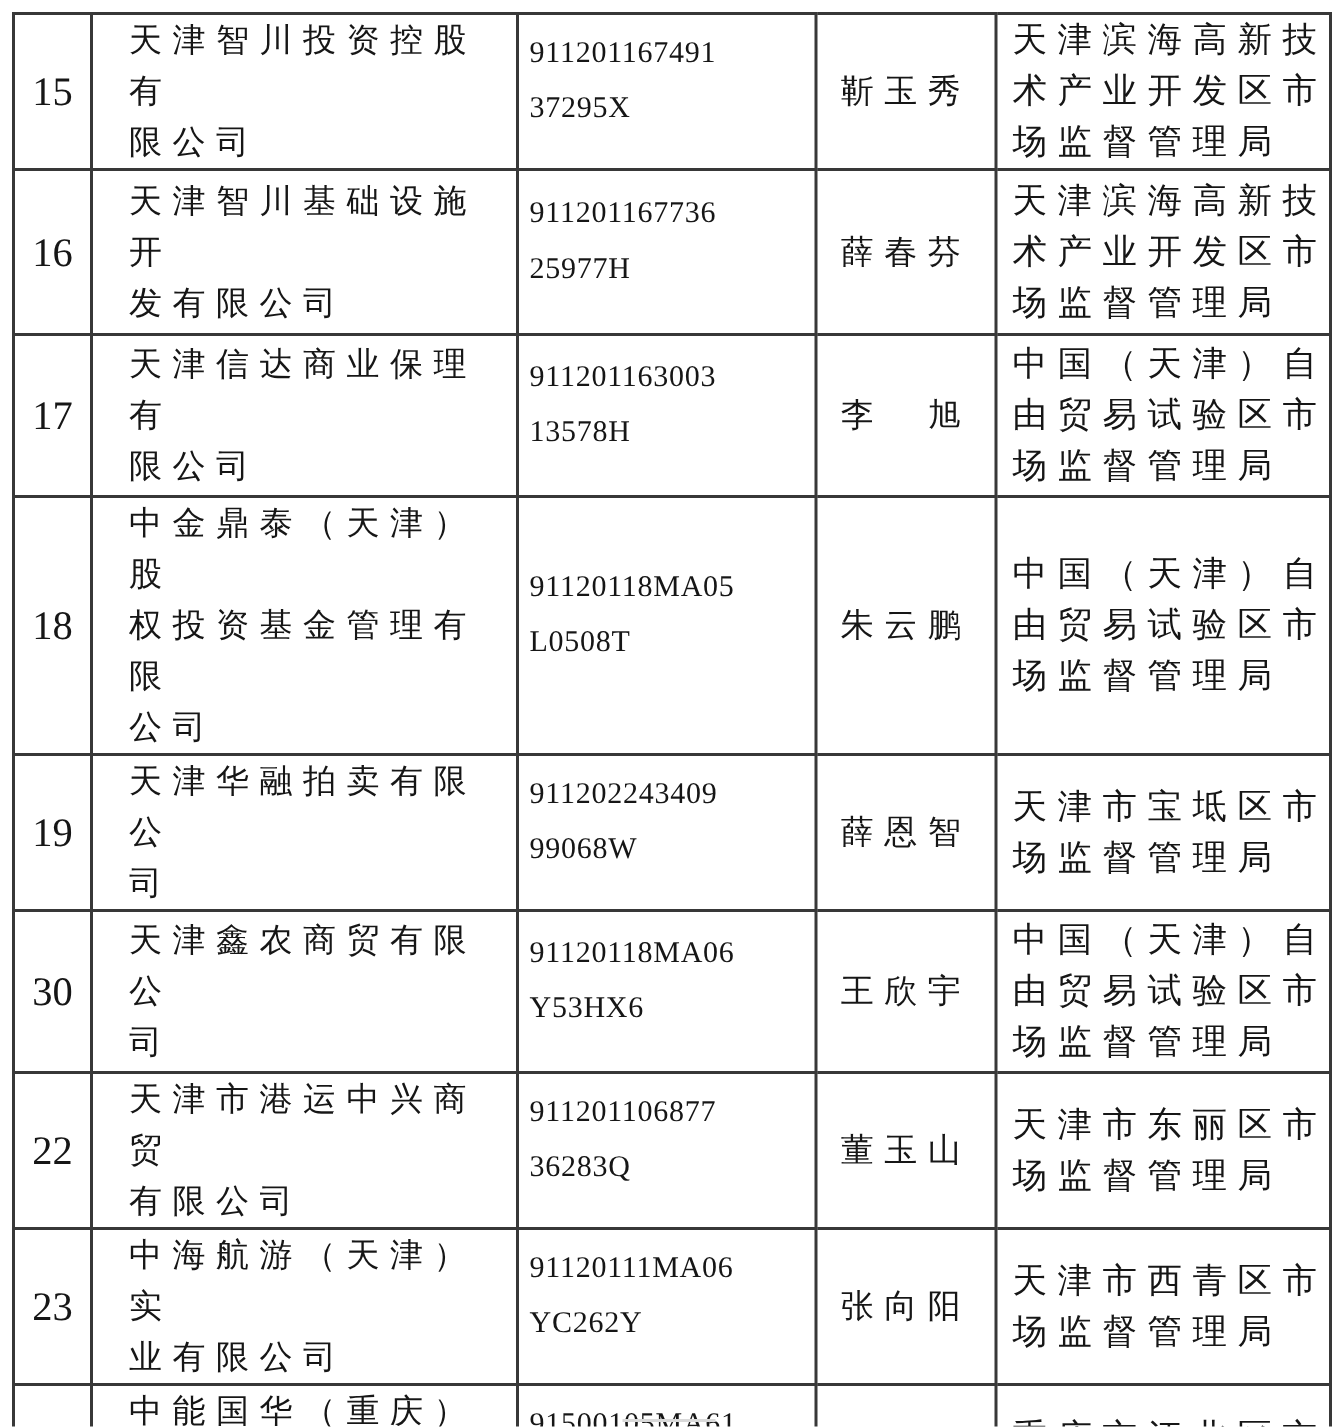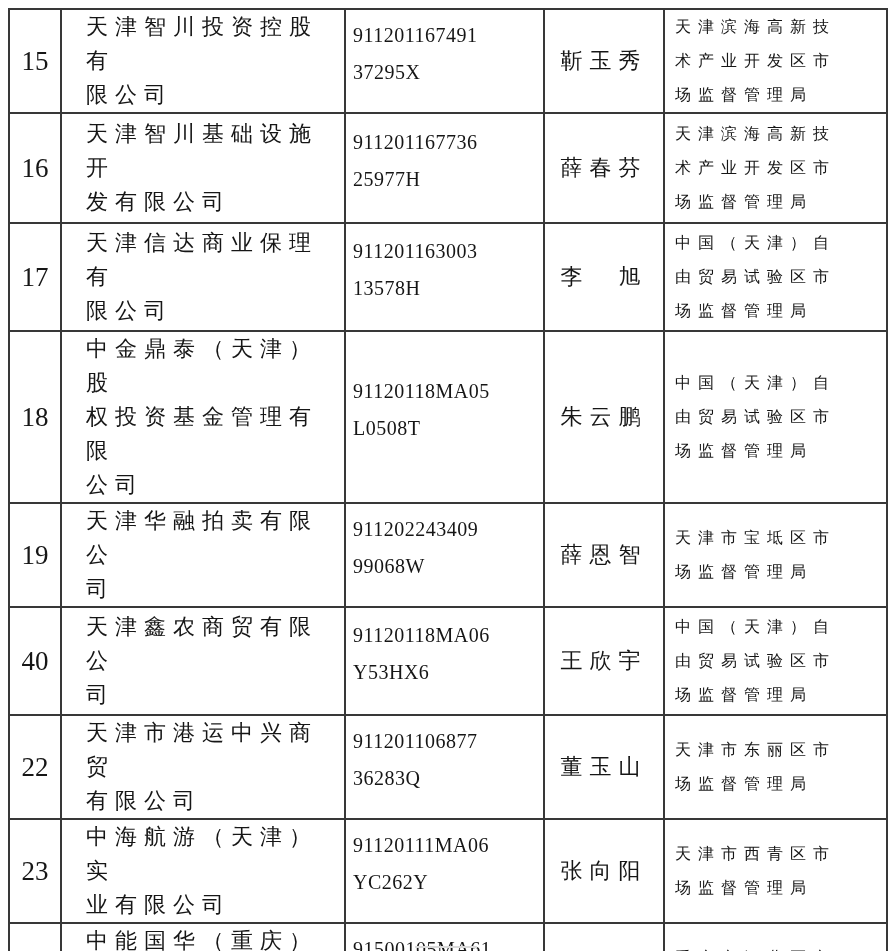--- a/index.html
+++ b/index.html
@@ -61,21 +61,21 @@
     color: #161616;
     margin-top: 48px;
   }
   td.c-rep {
     font-size: 22px;
     letter-spacing: 7px;
     text-align: center;
     color: #161616;
   }
   td.c-auth {
-    font-size: 16px;
+    font-size: 23px;
     letter-spacing: 7px;
     line-height: 34px;
     padding: 0 0 0 10px;
     white-space: pre-line;
     color: #161616;
   }
   
   tbody tr:nth-child(1)  { height: 104px; }
   tbody tr:nth-child(2)  { height: 110px; }
   tbody tr:nth-child(3)  { height: 108px; }
@@ -164,21 +164,21 @@
       <td class="c-company">天津华融拍卖有限公
 司</td>
       <td class="c-code">911202243409
 99068W</td>
       <td class="c-rep">薛恩智</td>
       <td class="c-auth">天津市宝坻区市
 场监督管理局</td>
     </tr>
 
     <tr>
-      <td class="c-no">40</td>
+      <td class="c-no">30</td>
       <td class="c-company">天津鑫农商贸有限公
 司</td>
       <td class="c-code">91120118MA06
 Y53HX6</td>
       <td class="c-rep">王欣宇</td>
       <td class="c-auth">中国（天津）自
 由贸易试验区市
 场监督管理局</td>
     </tr>
 

